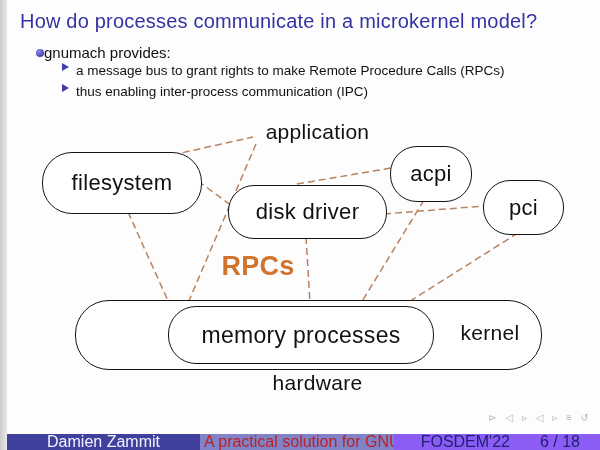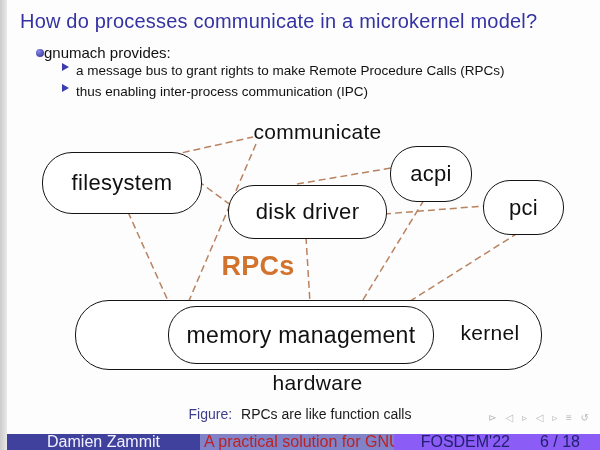--- a/index.html
+++ b/index.html
@@ -73,49 +73,45 @@
       <line x1="256" y1="144" x2="188" y2="303" class="edge"></line>
       <line x1="198" y1="181" x2="232" y2="206" class="edge"></line>
       <line x1="128" y1="212" x2="169" y2="303" class="edge"></line>
       <line x1="297" y1="184" x2="391" y2="168" class="edge"></line>
       <line x1="384" y1="214" x2="484" y2="206" class="edge"></line>
       <line x1="306" y1="237" x2="310" y2="303" class="edge"></line>
       <line x1="424" y1="200" x2="361" y2="303" class="edge"></line>
       <line x1="518" y1="233" x2="407" y2="303" class="edge"></line>
     </svg>
 
-  <div class="dlabel" id="l-application">communicate</div>
+  <div class="dlabel" id="l-application">application</div>
 
   <div class="node" id="n-filesystem">
     <span>filesystem</span>
   </div>
   <div class="node" id="n-diskdriver">
     <span>disk driver</span>
   </div>
   <div class="node" id="n-acpi">
     <span>acpi</span>
   </div>
   <div class="node" id="n-pci">
     <span>pci</span>
   </div>
 
   <div class="dlabel" id="l-rpcs">RPCs</div>
 
   <div id="kernel-box"></div>
   <div class="node" id="n-memmgmt">
-    <span>memory management</span>
+    <span>memory processes</span>
   </div>
   <div class="dlabel" id="l-kernel">kernel</div>
 
   <div class="dlabel" id="l-hardware">hardware</div>
 
-  <div class="caption">
-    <span class="fig-label">Figure:</span>
-    <span class="fig-text">RPCs are like function calls</span>
-  </div>
 
   <div class="nav-symbols">⊳ ◁ ▹ ◁ ▹ ≡ ↺</div>
 
   <div class="footer">
     <div class="f-author">Damien Zammit</div>
     <div class="f-title">A practical solution for GNU/Hurd's lack of d</div>
     <div class="f-right">
       <span>FOSDEM'22</span>
       <span>6 / 18</span>
     </div>

